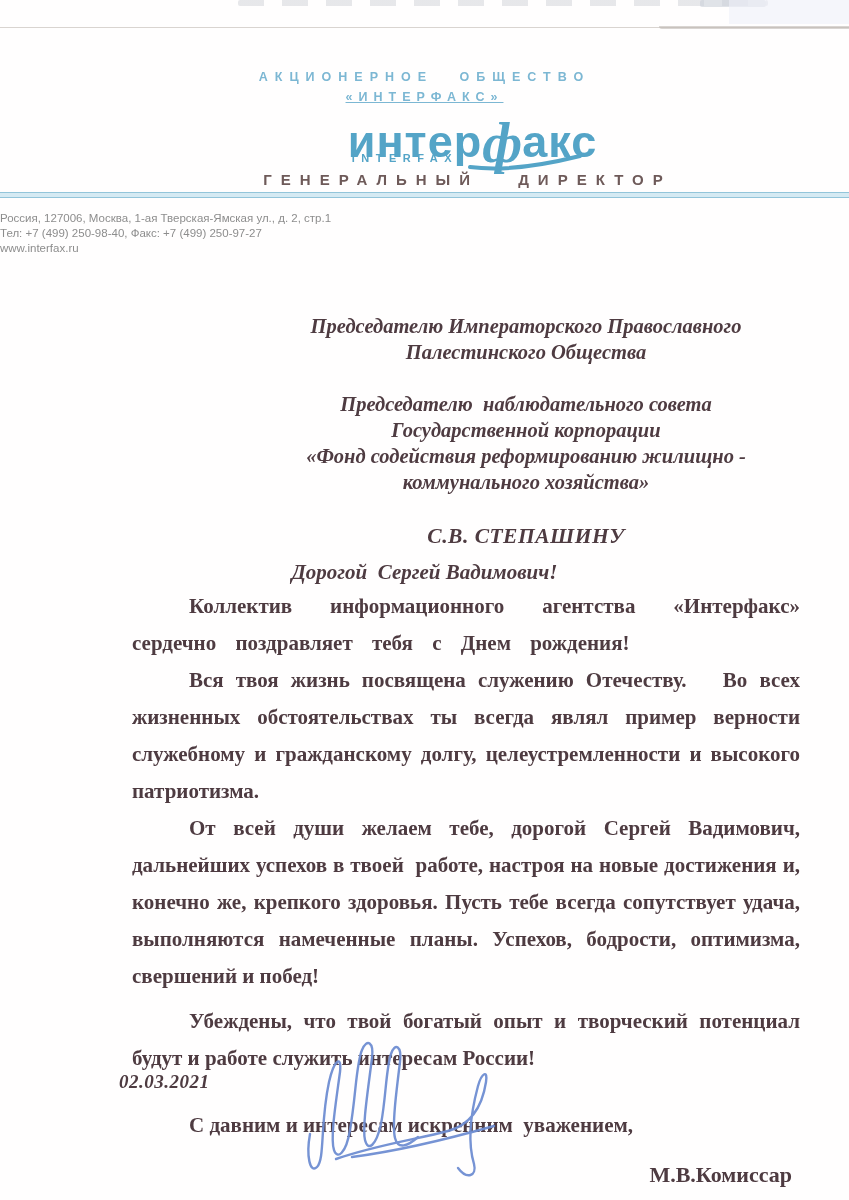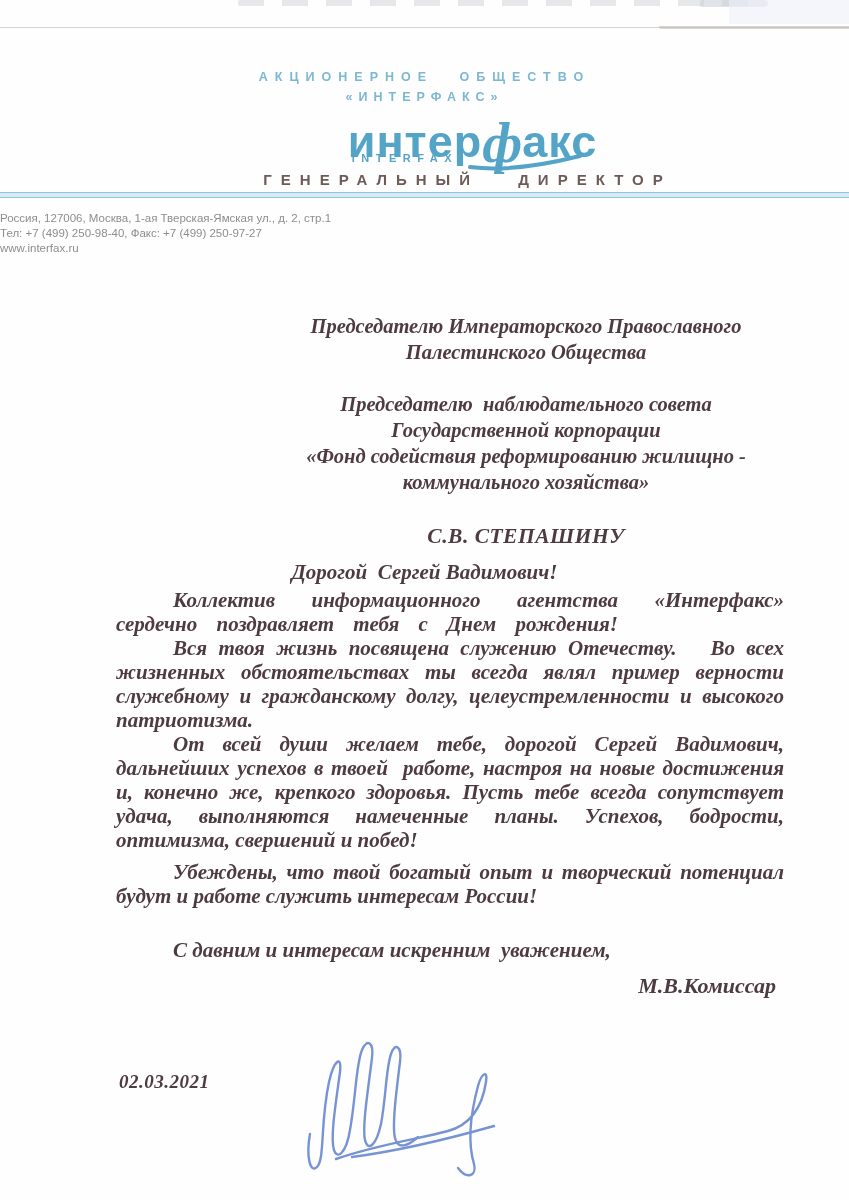--- a/index.html
+++ b/index.html
@@ -17,21 +17,21 @@
     opacity:.55;border-radius:2px;}
   .scan-top-block{position:absolute;top:0;left:700px;width:66px;height:7px;background:#ccd1d9;opacity:.6;border-radius:2px;}
   .scan-edge-line{position:absolute;top:27px;left:0;width:100%;height:0;border-top:1px solid #d9d4d0;}
   .scan-edge-line-right{position:absolute;top:26px;right:0;width:190px;height:3px;background:#b9b2ad;opacity:.55;border-radius:0 0 0 40px;}
   .scan-corner-tint{position:absolute;top:0;right:0;width:120px;height:24px;background:#eef0f8;opacity:.6;}
 
   
   .lh-line{position:absolute;width:100%;text-align:center;
     font-family:"Liberation Sans", sans-serif;font-weight:bold;color:#7cb7d3;}
   .lh-line1{top:70px;font-size:12.5px;letter-spacing:7px;word-spacing:16px;}
-  .lh-line2{top:90px;font-size:12.5px;letter-spacing:6px;}
+  .lh-line2{top:90px;font-size:12.5px;letter-spacing:6px;text-decoration:underline;}
 
   .logo-wrap{position:absolute;top:106px;left:0;width:100%;text-align:center;padding-left:48px;}
   .logo-inner{position:relative;display:inline-block;}
   .logo-text{font-family:"Liberation Sans", sans-serif;font-weight:bold;font-size:45px;
     color:#54a4c7;letter-spacing:1px;line-height:48px;}
   .logo-f{font-family:"Liberation Serif", serif;font-style:italic;font-weight:bold;
     font-size:56px;position:relative;top:5px;color:#54a4c7;}
   .logo-latin{position:absolute;left:4px;top:46px;
     font-family:"Liberation Sans", sans-serif;font-weight:bold;font-size:11px;
     color:#54a4c7;letter-spacing:6.5px;}
@@ -50,22 +50,22 @@
   
   .ink{color:#4e3b41;}
   .recipient{position:absolute;top:313px;left:283px;width:486px;text-align:center;
     font-weight:bold;font-style:italic;font-size:20.5px;line-height:26px;}
   .recipient .gap{margin-top:26px;}
   .addressee-name{margin-top:28px;font-size:21.5px;letter-spacing:.5px;}
 
   .salutation{position:absolute;top:549px;left:0;width:100%;text-align:center;
     font-weight:bold;font-style:italic;font-size:21px;white-space:pre-wrap;margin-top:11px;}
 
-  .body-text{position:absolute;top:588px;left:116px;width:668px;
-    font-weight:bold;font-style:italic;font-size:21px;line-height:24px;
+  .body-text{position:absolute;top:588px;left:132px;width:668px;
+    font-weight:bold;font-size:21px;line-height:37px;
     text-align:justify;}
   .body-text p{margin:0;text-indent:57px;white-space:pre-wrap;}
   .p-spread{word-spacing:14px;}
   .p-gap{margin-top:8px !important;}
   .closing{margin-top:30px !important;text-indent:42px;text-align:left;}
   .signer{margin-top:12px !important;text-indent:0;text-align:right;font-size:22px;padding-right:8px;}
 
   .date{position:absolute;top:1071px;left:119px;
     font-weight:bold;font-style:italic;font-size:19px;letter-spacing:.5px;}
 

